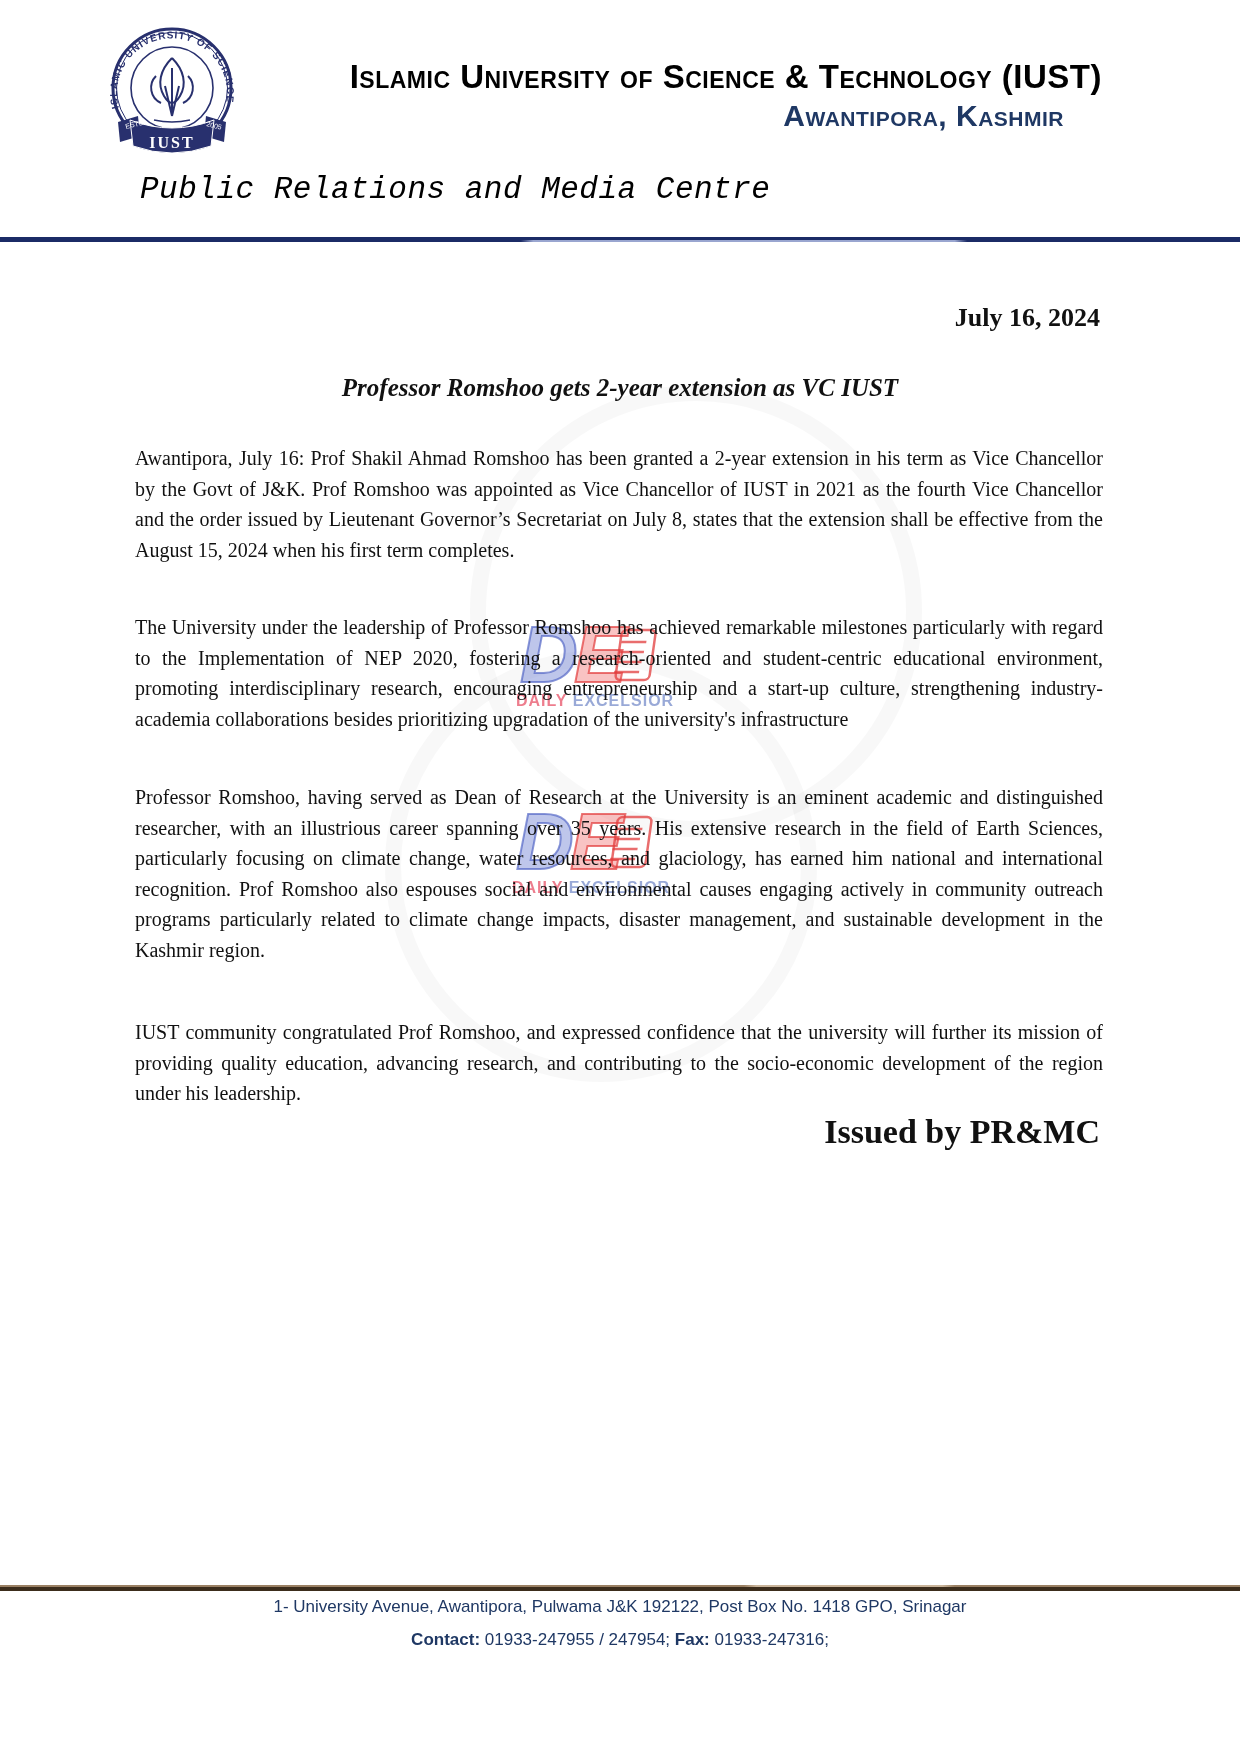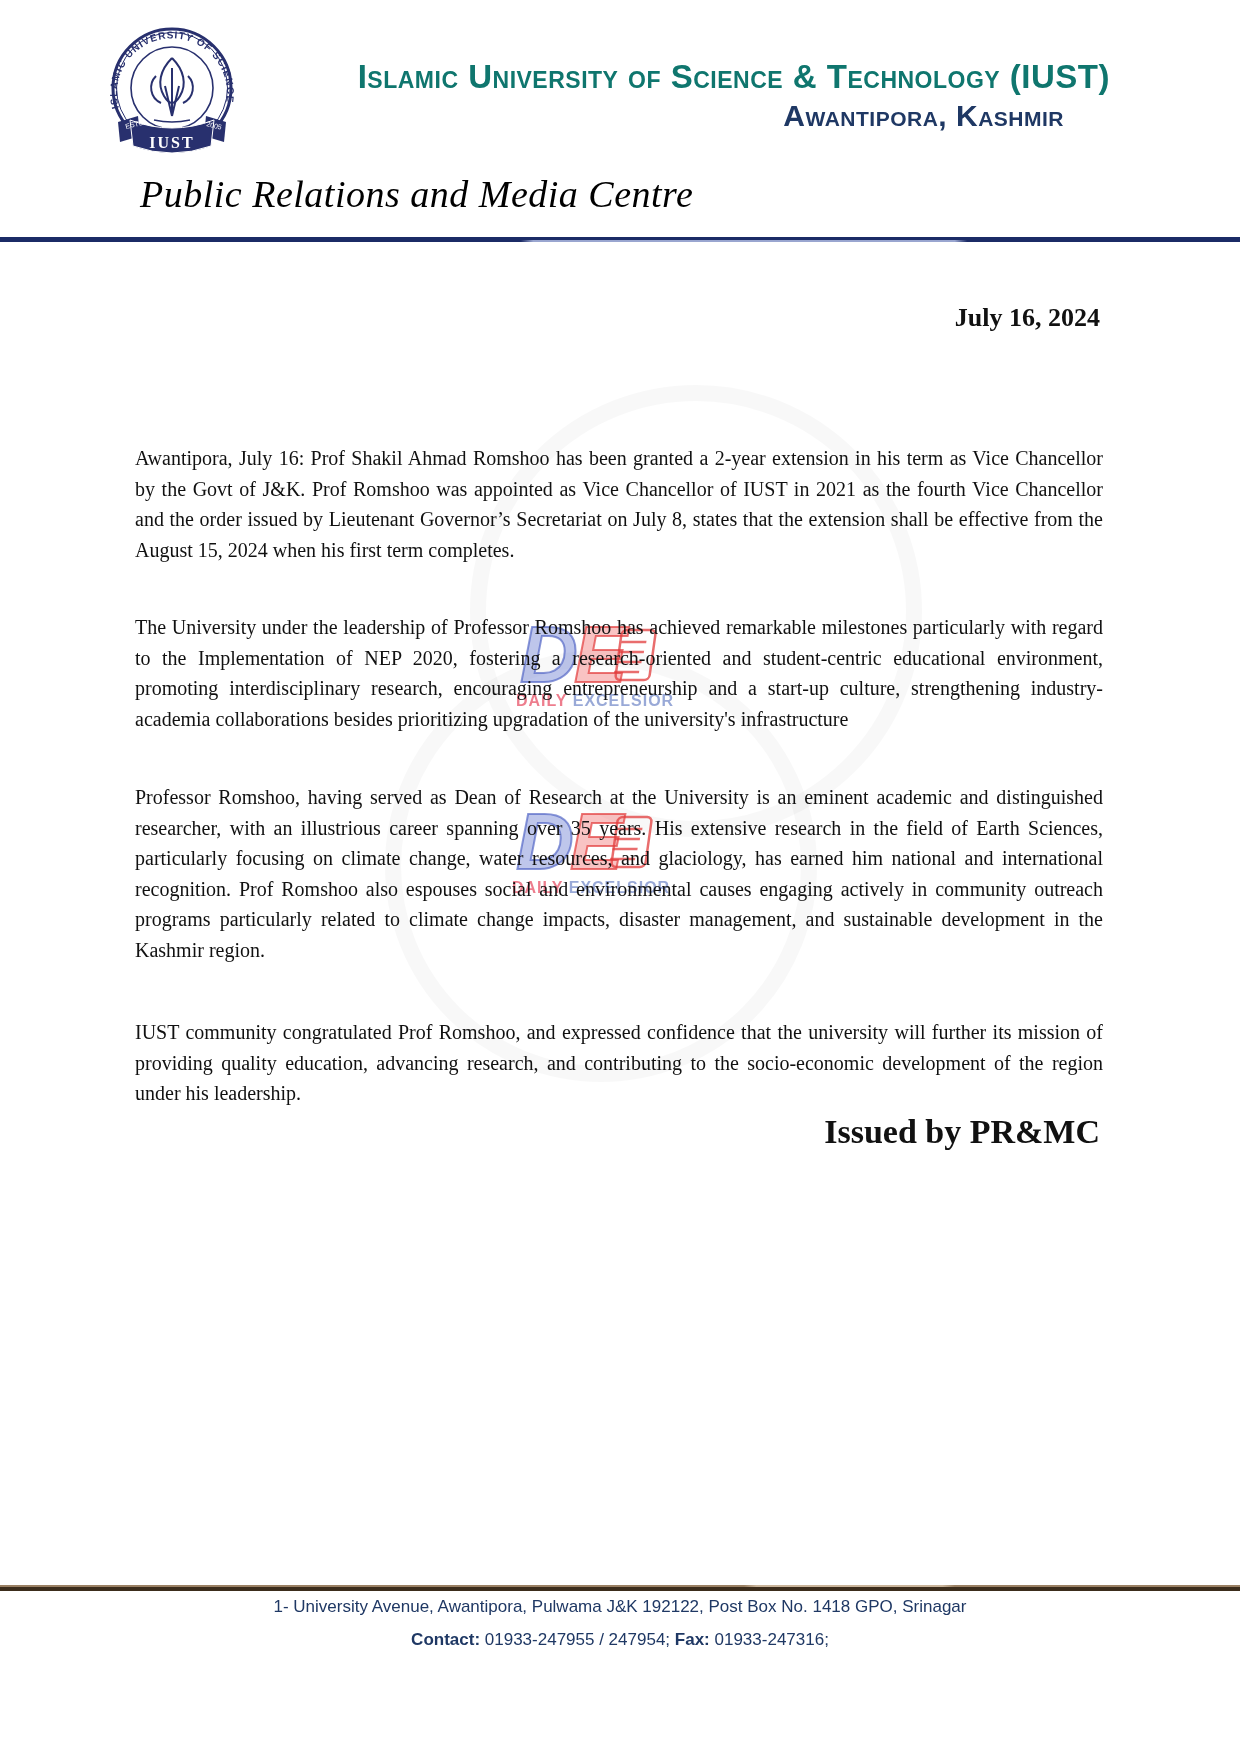--- a/index.html
+++ b/index.html
@@ -1,28 +1,28 @@
 <!DOCTYPE html>
 <html><head>
 <meta charset="utf-8">
 <style>
   html,body{margin:0;padding:0;background:#ffffff;}
   .page{position:relative;width:1240px;height:1754px;background:#ffffff;overflow:hidden;
         font-family:"Liberation Serif", serif;color:#111;}
 
   
   .seal{position:absolute;left:104px;top:24px;width:136px;height:148px;}
-  .uni-name{position:absolute;top:58px;right:130px;white-space:nowrap;
+  .uni-name{position:absolute;top:58px;right:138px;white-space:nowrap;
             font-family:"Liberation Sans", sans-serif;font-weight:bold;
-            font-variant:small-caps;font-size:33px;letter-spacing:.5px;color:#0f766e;}
+            font-variant:small-caps;font-size:33px;letter-spacing:.5px;color:#000000;}
   .uni-loc{position:absolute;top:99px;right:176px;white-space:nowrap;
            font-family:"Liberation Sans", sans-serif;font-weight:bold;
            font-variant:small-caps;font-size:30px;letter-spacing:.5px;color:#1f3864;}
-  .dept{position:absolute;left:140px;top:172px;font-family:Liberation Serif, serif;
-        font-style:italic;font-size:38px;color:#000;letter-spacing:.5px;}
+  .dept{position:absolute;left:140px;top:172px;font-family:Liberation Mono, monospace;
+        font-style:italic;font-size:31px;color:#000;letter-spacing:.5px;}
   .hdr-rule{position:absolute;left:0;top:237px;width:1240px;height:5px;}
   .hdr-rule .r1{height:2.5px;background:#1b2b66;}
   .hdr-rule .r2{height:2.5px;background:linear-gradient(to right,#1b2b66 0%,#1b2b66 42%,#9aa6d0 43%,#9aa6d0 77%,#1b2b66 78%,#1b2b66 100%);}
 
   
   .date{position:absolute;top:303px;right:140px;font-weight:bold;font-size:26px;text-align:right;}
   .headline{position:absolute;left:0;right:0;top:374px;text-align:center;
             font-weight:bold;font-style:italic;font-size:25px;}
   .para{position:absolute;left:135px;width:968px;font-size:20px;line-height:30.6px;
         text-align:justify;z-index:2;}
@@ -91,20 +91,21 @@
   <div class="uni-name">Islamic University of Science &amp; Technology (IUST)</div>
   <div class="uni-loc">Awantipora, Kashmir</div>
   <div class="dept">Public Relations and Media Centre</div>
 
   <div class="hdr-rule">
     <div class="r1"></div>
       <div class="r2"></div>
   </div>
 
   <div class="date">July 16, 2024</div>
+  <div class="headline">Professor Romshoo gets 2-year extension as VC IUST</div>
 
   <p class="para p1">Awantipora, July 16: Prof Shakil Ahmad Romshoo has been granted a 2-year extension in his term as Vice Chancellor by the Govt of J&amp;K. Prof Romshoo was appointed as Vice Chancellor of IUST in 2021 as the fourth Vice Chancellor and the order issued by Lieutenant Governor’s Secretariat on July 8, states that the extension shall be effective from the August 15, 2024 when his first term completes.</p>
   <p class="para p2">The University under the leadership of Professor Romshoo has achieved remarkable milestones particularly with regard to the Implementation of NEP 2020, fostering a research-oriented and student-centric educational environment, promoting interdisciplinary research, encouraging entrepreneurship and a start-up culture, strengthening industry-academia collaborations besides prioritizing upgradation of the university's infrastructure</p>
   <p class="para p3">Professor Romshoo, having served as Dean of Research at the University is an eminent academic and distinguished researcher, with an illustrious career spanning over 35 years. His extensive research in the field of Earth Sciences, particularly focusing on climate change, water resources, and glaciology, has earned him national and international recognition. Prof Romshoo also espouses social and environmental causes engaging actively in community outreach programs particularly related to climate change impacts, disaster management, and sustainable development in the Kashmir region.</p>
   <p class="para p4">IUST community congratulated Prof Romshoo, and expressed confidence that the university will further its mission of providing quality education, advancing research, and contributing to the socio-economic development of the region under his leadership.</p>
 
   <div class="issued">Issued by PR&amp;MC</div>
 
   <div class="wm wm1">
     <svg width="150" height="78" viewBox="0 0 150 78">

